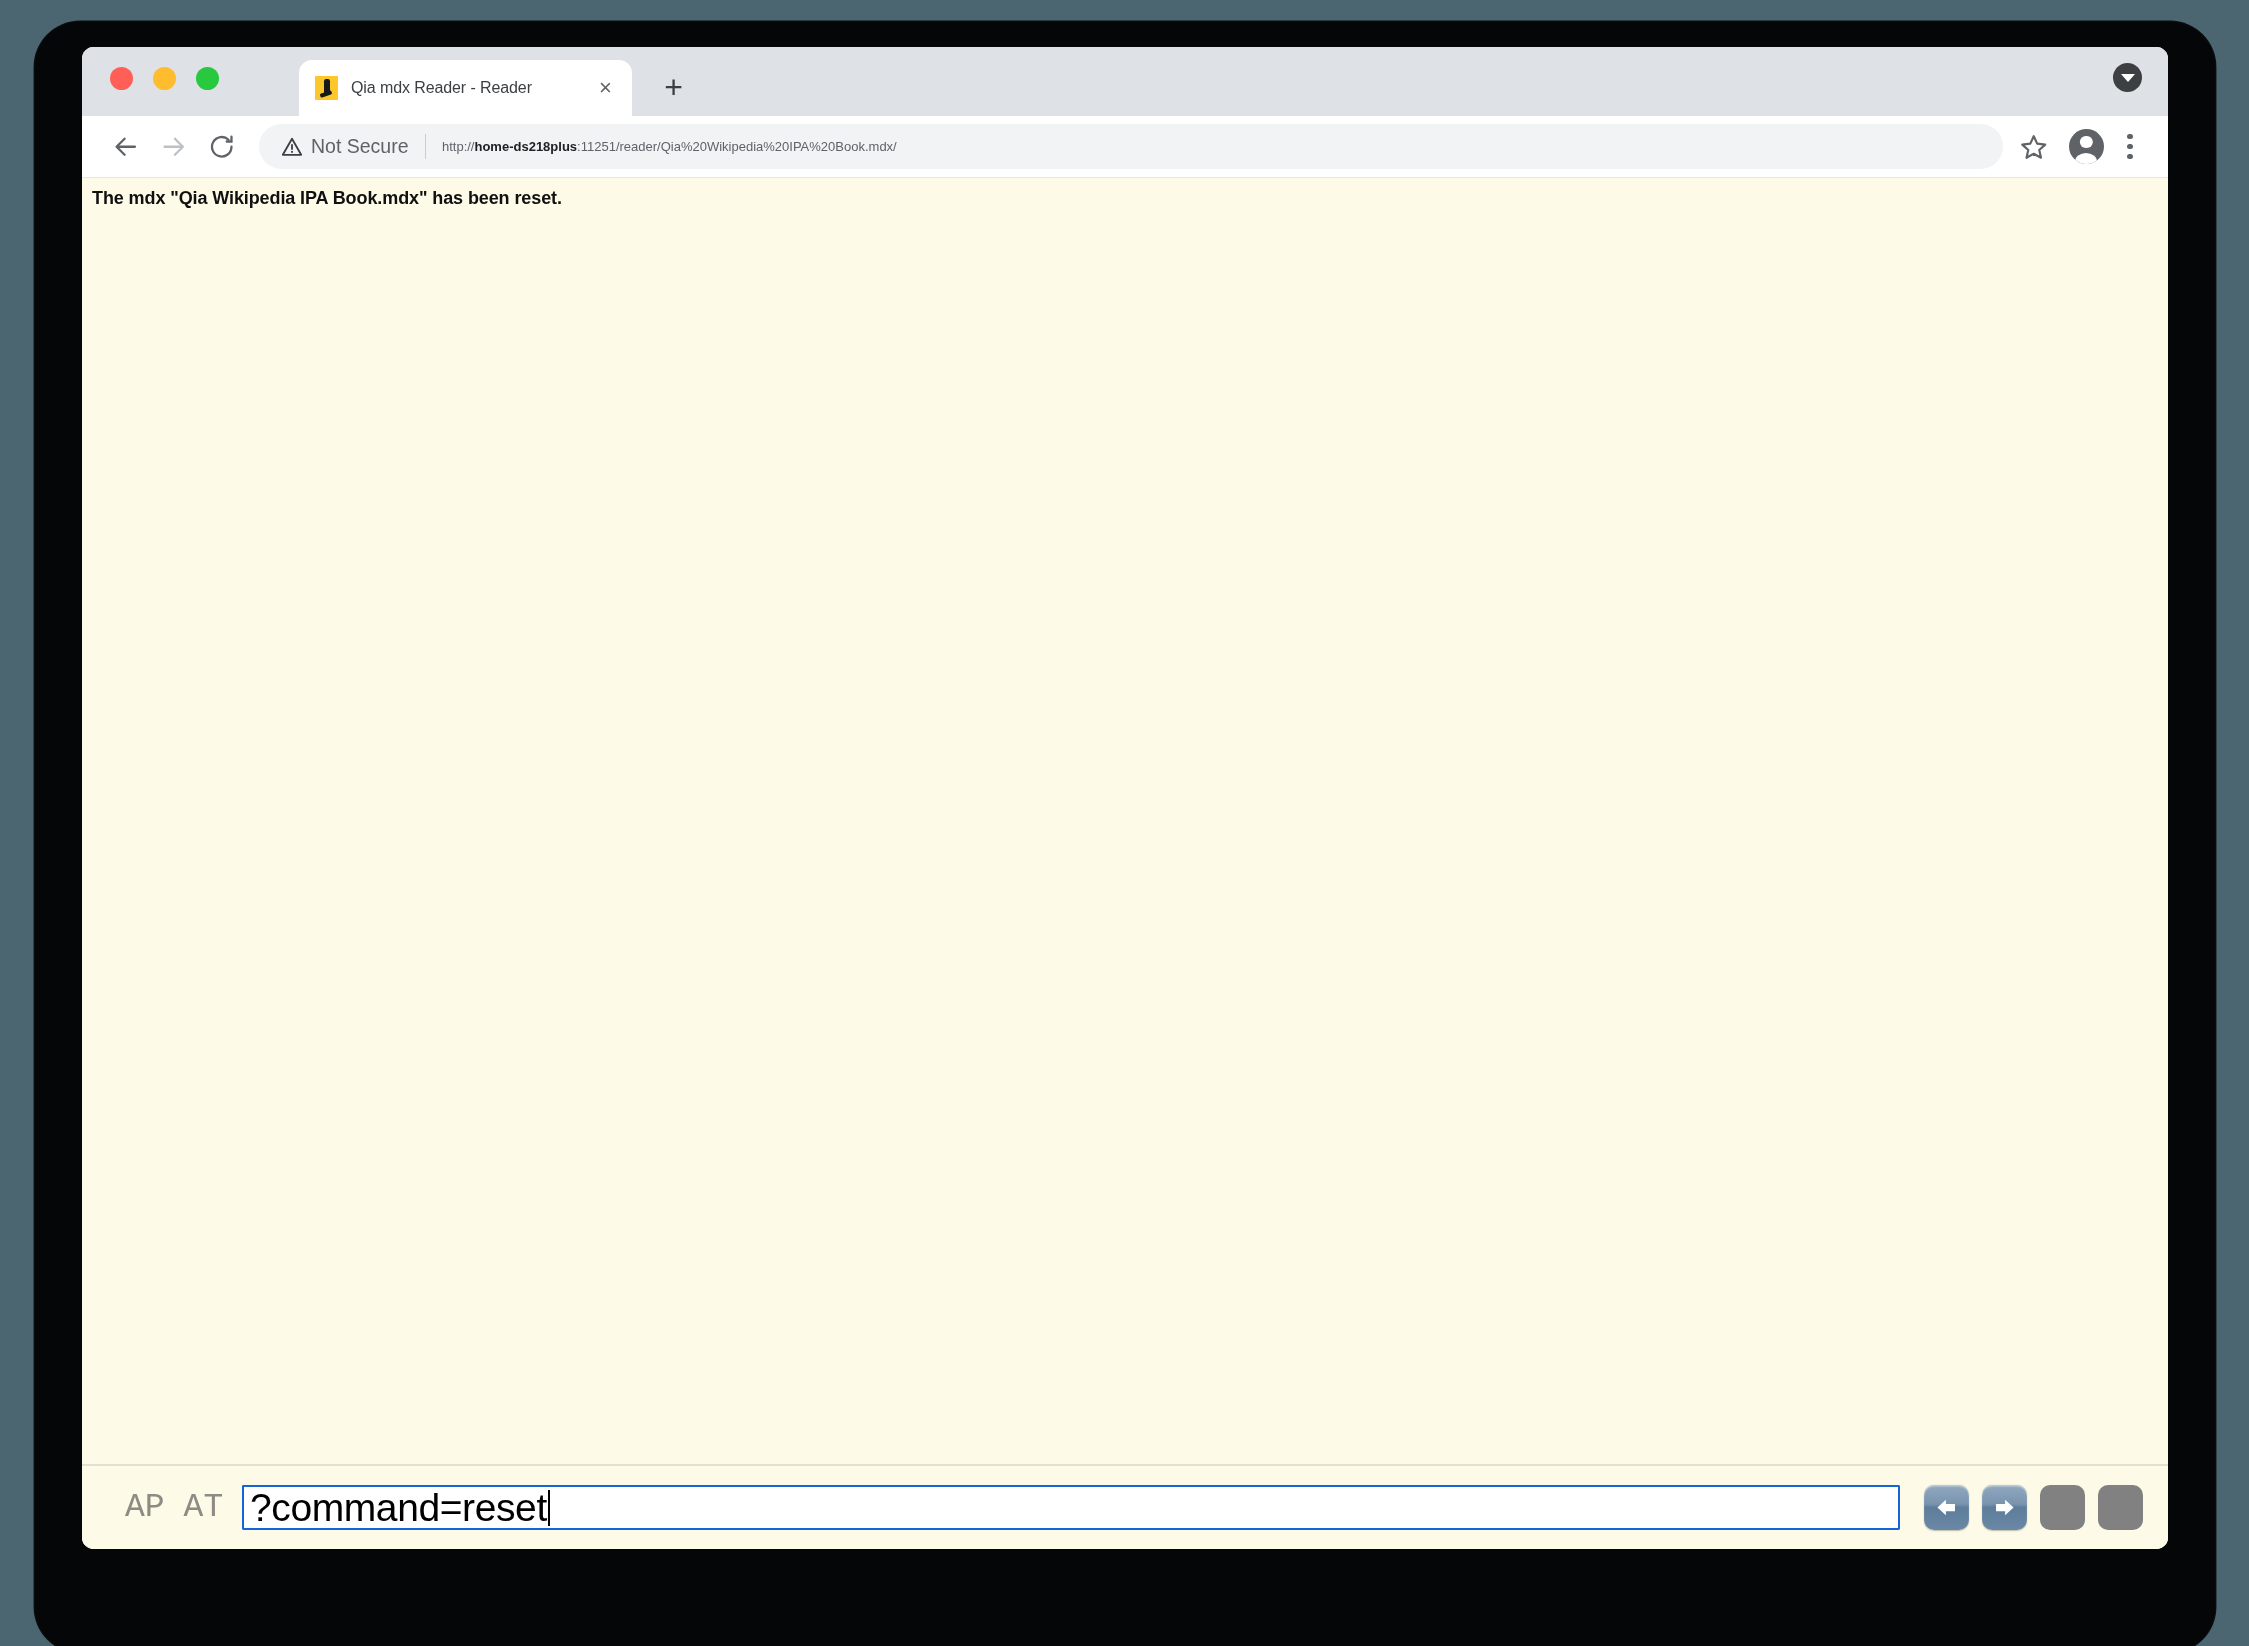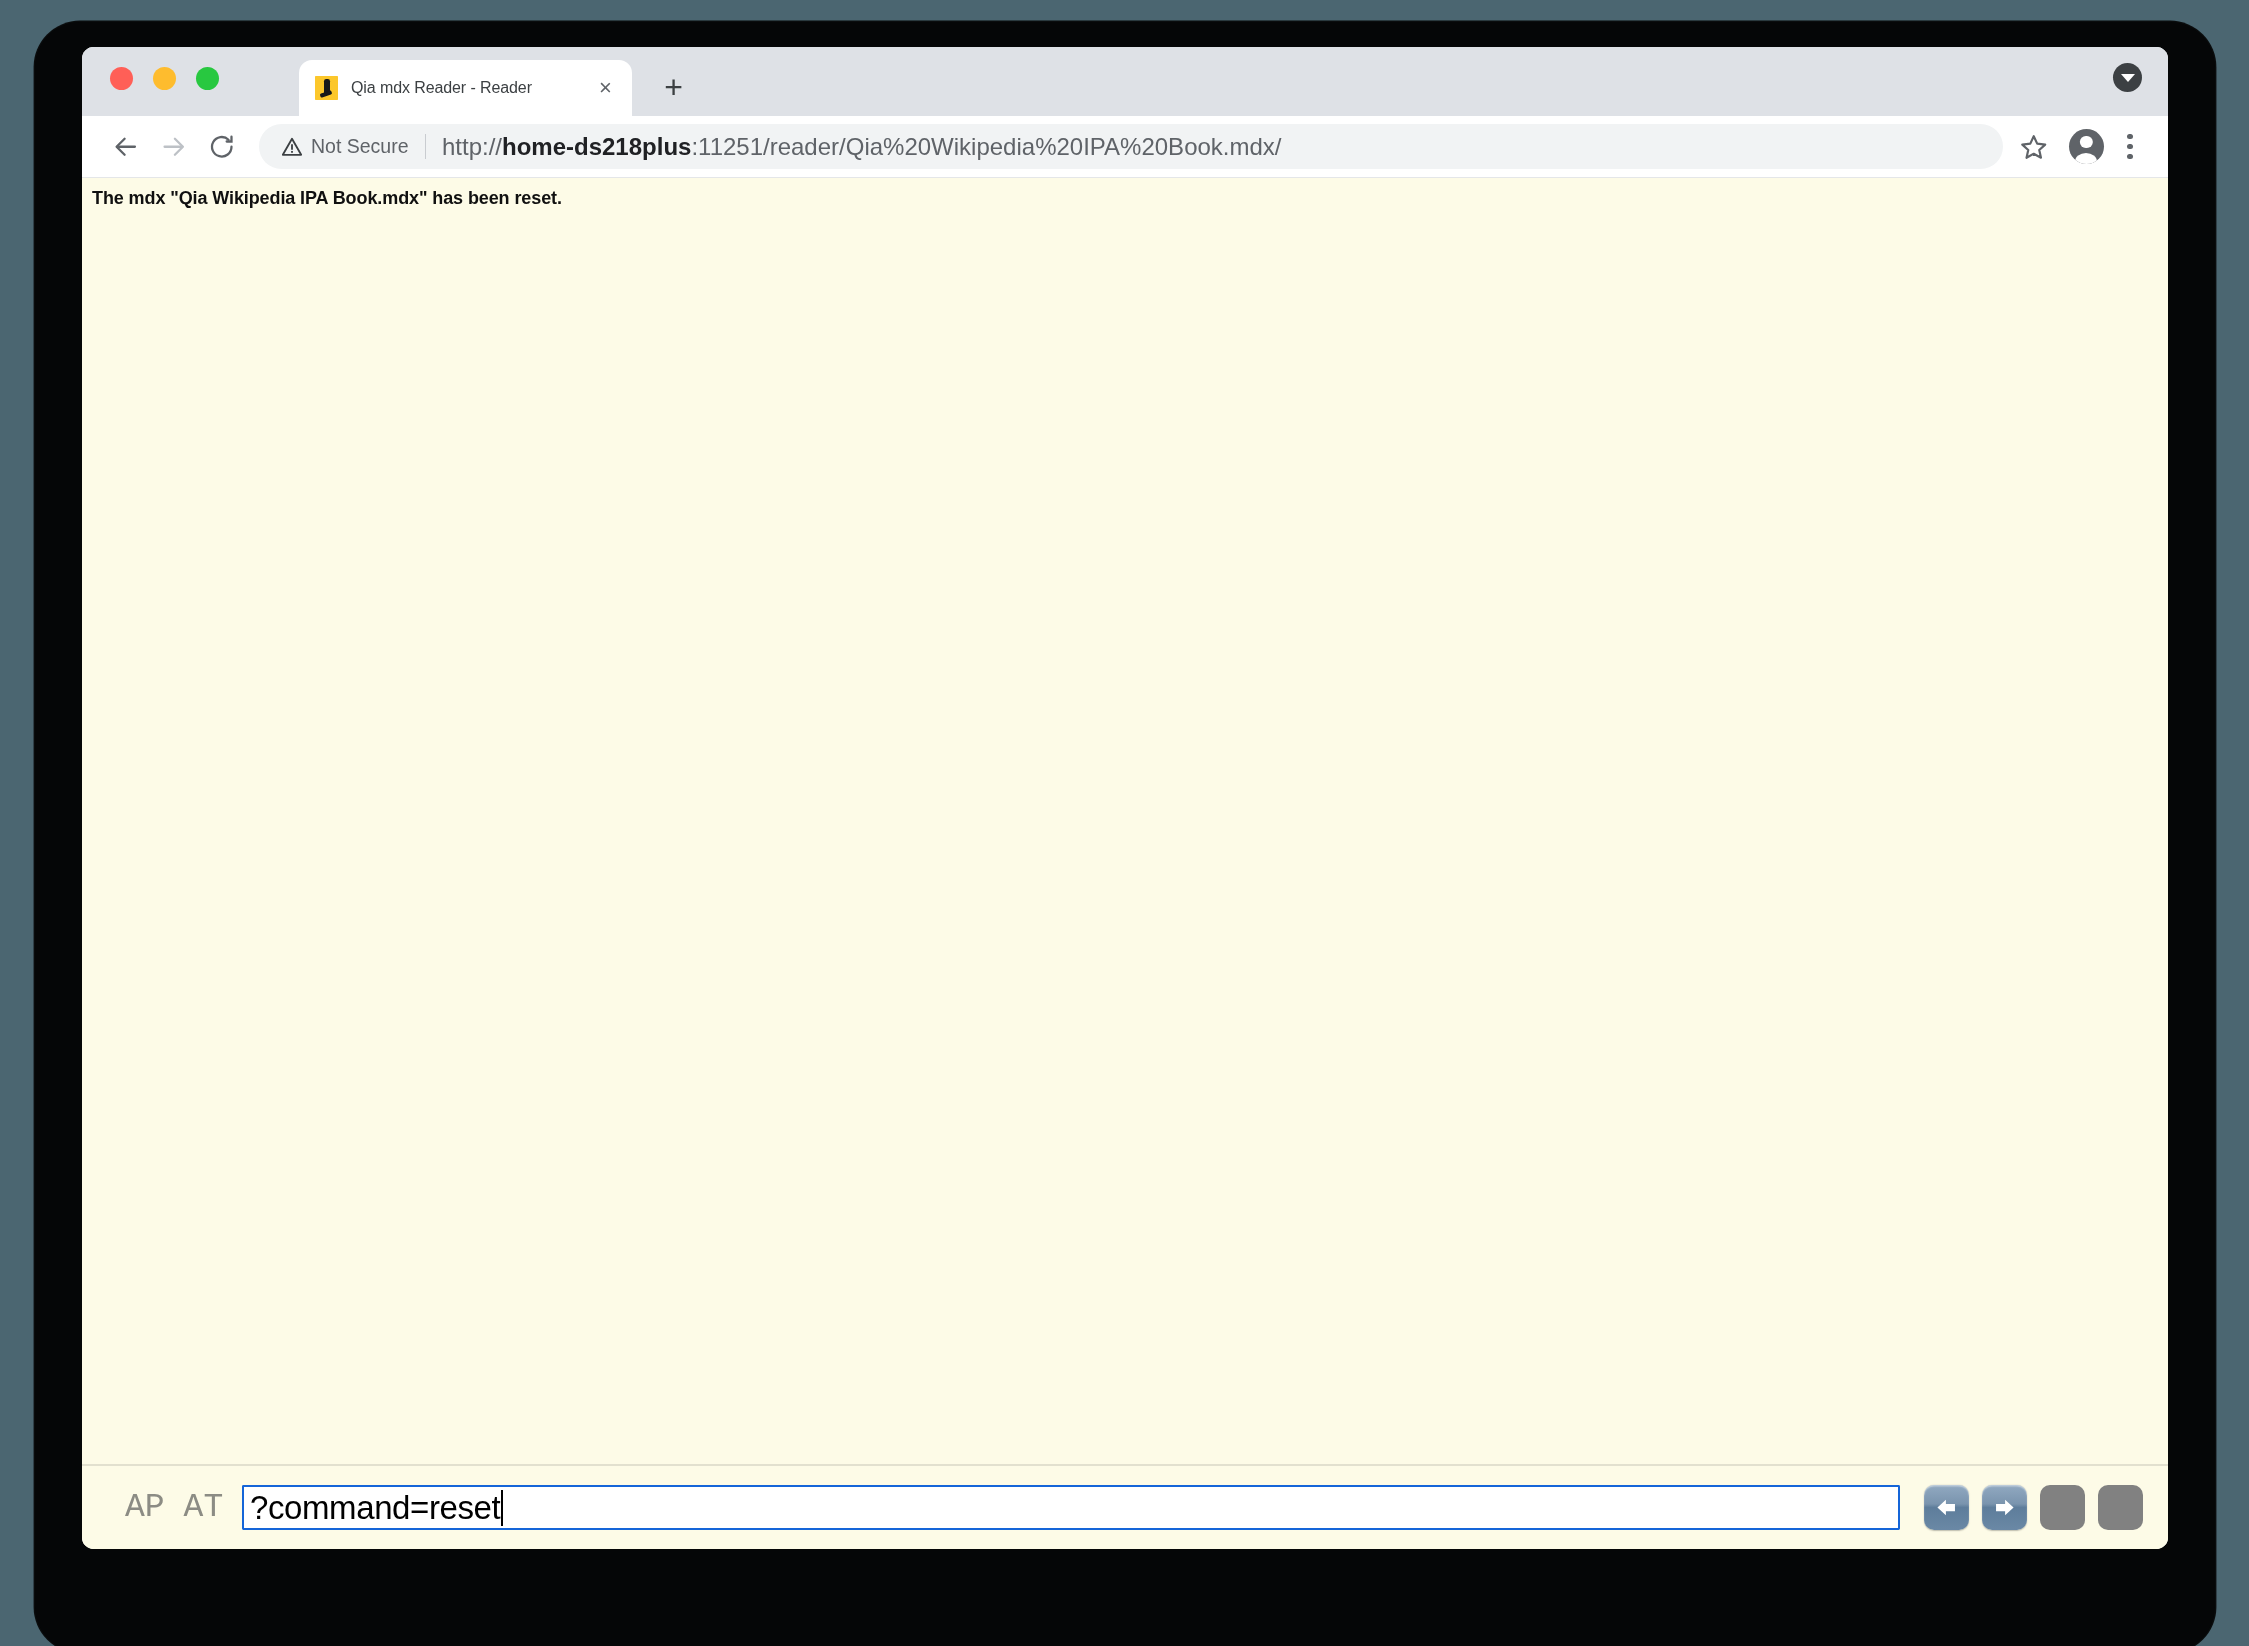--- a/index.html
+++ b/index.html
@@ -219,21 +219,21 @@
     white-space: nowrap;
   }
   #omnibox-divider {
     width: 1.4px;
     height: 24.6px;
     background: #c9ccd0;
     margin: 0 16px;
     flex: 0 0 1.4px;
   }
   #url-text {
-    font-size: 24px;
+    font-size: 13px;
     color: #5f6368;
     white-space: nowrap;
     overflow: hidden;
     text-overflow: ellipsis;
     min-width: 0;
   }
   #url-text .host { color: #202124; font-weight: bold; }
   #bookmark-star {
     flex: 0 0 auto;
     width: 41px;
@@ -340,21 +340,21 @@
     border-radius: 1.4px;
     box-sizing: border-box;
     display: flex;
     align-items: center;
     padding: 0 4.3px 0 5.8px;
     margin-right: 20px;
     min-width: 0;
     position: relative;
   }
   #command-input-value {
-    font-size: 33px;
+    font-size: 39px;
     color: #000000;
     font-family: "Liberation Sans", sans-serif;
     white-space: nowrap;
     line-height: 1;
     letter-spacing: -0.4px;
   }
   #command-caret {
     width: 2.2px;
     height: 36px;
     background: #000000;

